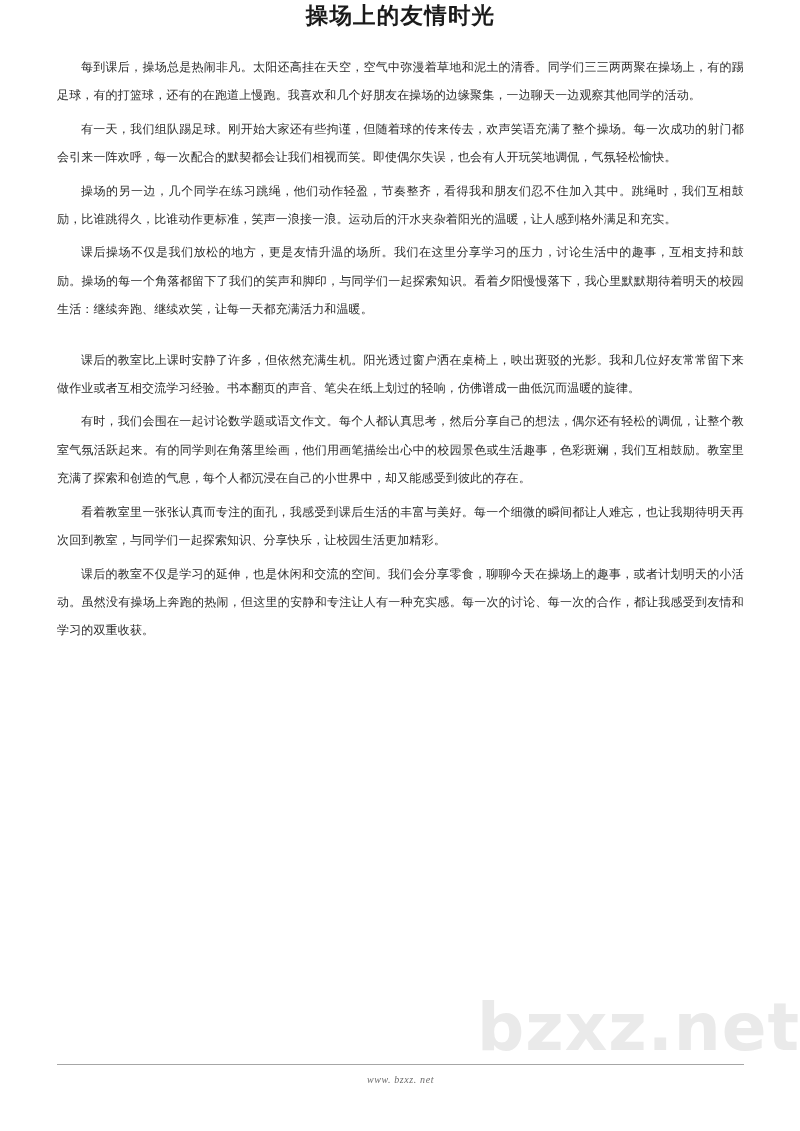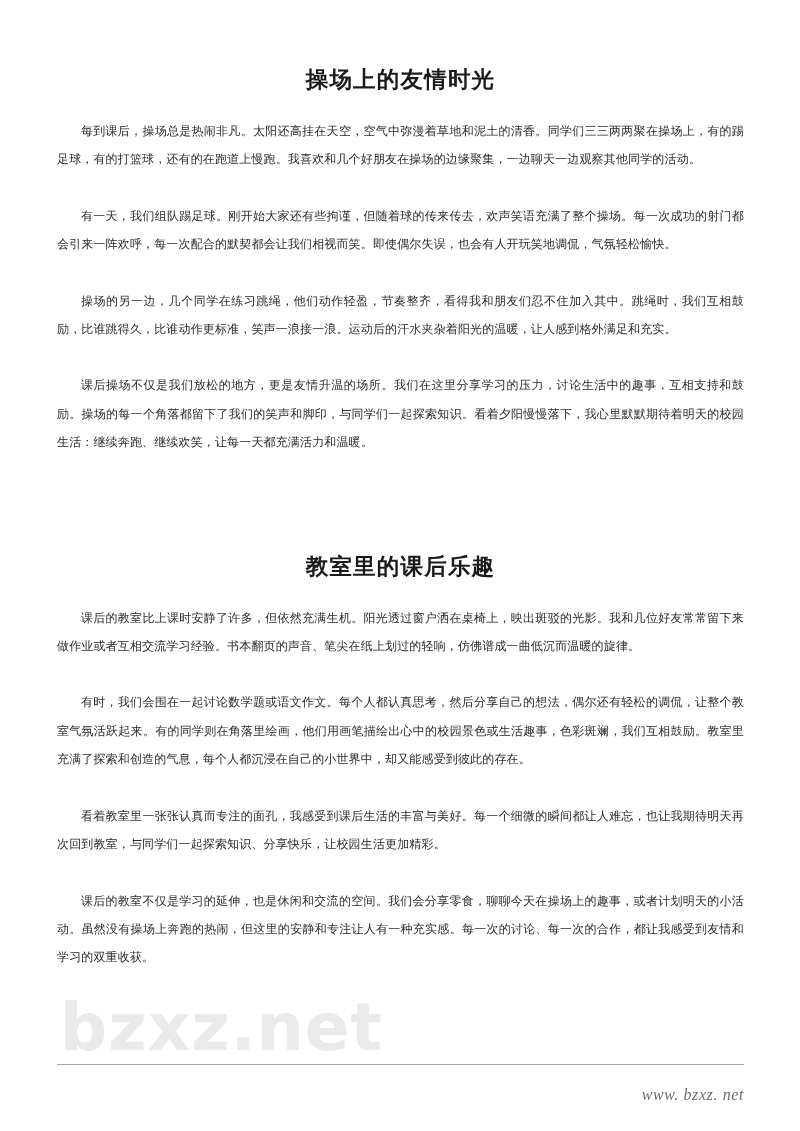--- a/index.html
+++ b/index.html
@@ -23,21 +23,21 @@
     overflow: hidden;
     box-sizing: border-box;
   }
 
   
   .watermark {
     position: absolute;
     left: 0;
     right: 0;
     top: 995px;
-    text-align: left;
+    text-align: right;
     font-family: "DejaVu Sans", "Liberation Sans", sans-serif;
     font-weight: 700;
     font-size: 66px;
     letter-spacing: 1px;
     color: #eaeaea;
     user-select: none;
     pointer-events: none;
     line-height: 1;
     padding-left: 60px;
   }
@@ -54,62 +54,62 @@
     text-align: center;
     font-family: "DejaVu Serif", "Liberation Serif", serif;
     font-weight: 700;
     font-size: 22.5px;
     color: #1a1a1a;
     letter-spacing: 1.2px;
     margin: 0;
     padding: 0;
   }
 
-  .section-1 .doc-title { padding-top: 64px; }
+  .section-1 .doc-title { }
   .section-2 .doc-title { padding-top: 94px; }
 
   .para {
     font-family: "DejaVu Serif", "Liberation Serif", serif;
     font-size: 12px;
     line-height: 28.4px;
     color: #2b2b2b;
     text-align: justify;
     text-justify: inter-character;
     text-indent: 2em;
     margin: 0;
     letter-spacing: 0.15px;
     word-break: break-all;
   }
 
   .section-1 .para-list { margin-top: 22px; }
   .section-2 .para-list { margin-top: 22px; }
 
-  .para + .para { margin-top: 28px; }
+  .para + .para { margin-top: 5px; }
 
   
   .footer {
     position: absolute;
     left: 57px;
     width: 687px;
     top: 1064px;
   }
 
   .footer-rule {
     height: 0;
     border: 0;
     border-top: 1px solid #a6a6a6;
     margin: 0;
   }
 
   .footer-url {
-    margin-top: 21px;
-    text-align: right;
+    margin-top: 9px;
+    text-align: center;
     font-family: "Liberation Serif", "DejaVu Serif", serif;
     font-style: italic;
-    font-size: 16px;
+    font-size: 10px;
     color: #6b6b6b;
     letter-spacing: 0.6px;
   }
 </style>
 </head>
 <body>
 
 <div class="page">
 
   <div class="watermark">bzxz.net</div>
@@ -120,21 +120,20 @@
       <h1 class="doc-title">操场上的友情时光</h1>
       <div class="para-list">
         <p class="para">每到课后，操场总是热闹非凡。太阳还高挂在天空，空气中弥漫着草地和泥土的清香。同学们三三两两聚在操场上，有的踢足球，有的打篮球，还有的在跑道上慢跑。我喜欢和几个好朋友在操场的边缘聚集，一边聊天一边观察其他同学的活动。</p>
         <p class="para">有一天，我们组队踢足球。刚开始大家还有些拘谨，但随着球的传来传去，欢声笑语充满了整个操场。每一次成功的射门都会引来一阵欢呼，每一次配合的默契都会让我们相视而笑。即使偶尔失误，也会有人开玩笑地调侃，气氛轻松愉快。</p>
         <p class="para">操场的另一边，几个同学在练习跳绳，他们动作轻盈，节奏整齐，看得我和朋友们忍不住加入其中。跳绳时，我们互相鼓励，比谁跳得久，比谁动作更标准，笑声一浪接一浪。运动后的汗水夹杂着阳光的温暖，让人感到格外满足和充实。</p>
         <p class="para">课后操场不仅是我们放松的地方，更是友情升温的场所。我们在这里分享学习的压力，讨论生活中的趣事，互相支持和鼓励。操场的每一个角落都留下了我们的笑声和脚印，与同学们一起探索知识。看着夕阳慢慢落下，我心里默默期待着明天的校园生活：继续奔跑、继续欢笑，让每一天都充满活力和温暖。</p>
       </div>
     </section>
 
     <section class="section-2">
-      <h1 class="doc-title">教室里的课后乐趣</h1>
       <div class="para-list">
         <p class="para">课后的教室比上课时安静了许多，但依然充满生机。阳光透过窗户洒在桌椅上，映出斑驳的光影。我和几位好友常常留下来做作业或者互相交流学习经验。书本翻页的声音、笔尖在纸上划过的轻响，仿佛谱成一曲低沉而温暖的旋律。</p>
         <p class="para">有时，我们会围在一起讨论数学题或语文作文。每个人都认真思考，然后分享自己的想法，偶尔还有轻松的调侃，让整个教室气氛活跃起来。有的同学则在角落里绘画，他们用画笔描绘出心中的校园景色或生活趣事，色彩斑斓，我们互相鼓励。教室里充满了探索和创造的气息，每个人都沉浸在自己的小世界中，却又能感受到彼此的存在。</p>
         <p class="para">看着教室里一张张认真而专注的面孔，我感受到课后生活的丰富与美好。每一个细微的瞬间都让人难忘，也让我期待明天再次回到教室，与同学们一起探索知识、分享快乐，让校园生活更加精彩。</p>
         <p class="para">课后的教室不仅是学习的延伸，也是休闲和交流的空间。我们会分享零食，聊聊今天在操场上的趣事，或者计划明天的小活动。虽然没有操场上奔跑的热闹，但这里的安静和专注让人有一种充实感。每一次的讨论、每一次的合作，都让我感受到友情和学习的双重收获。</p>
       </div>
     </section>
 
   </div>
 

